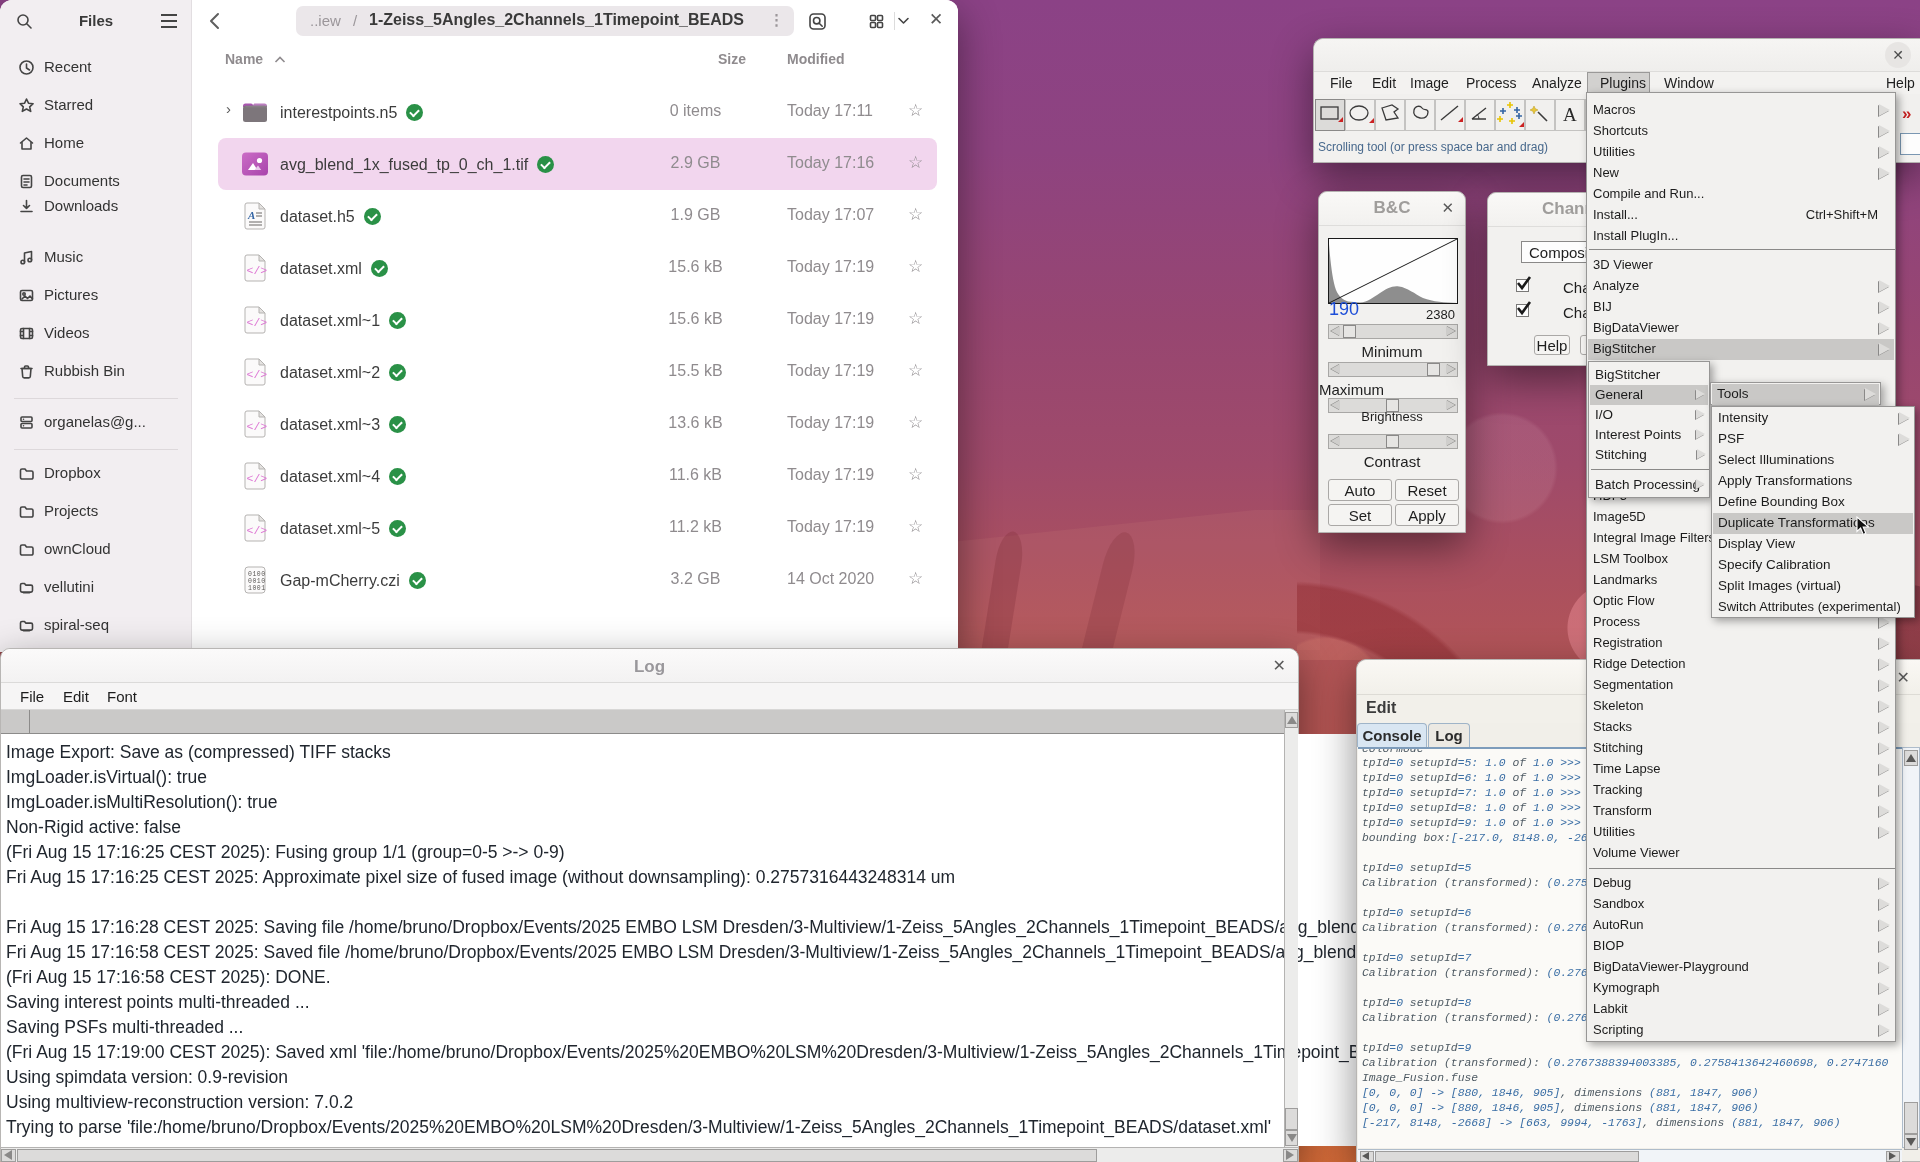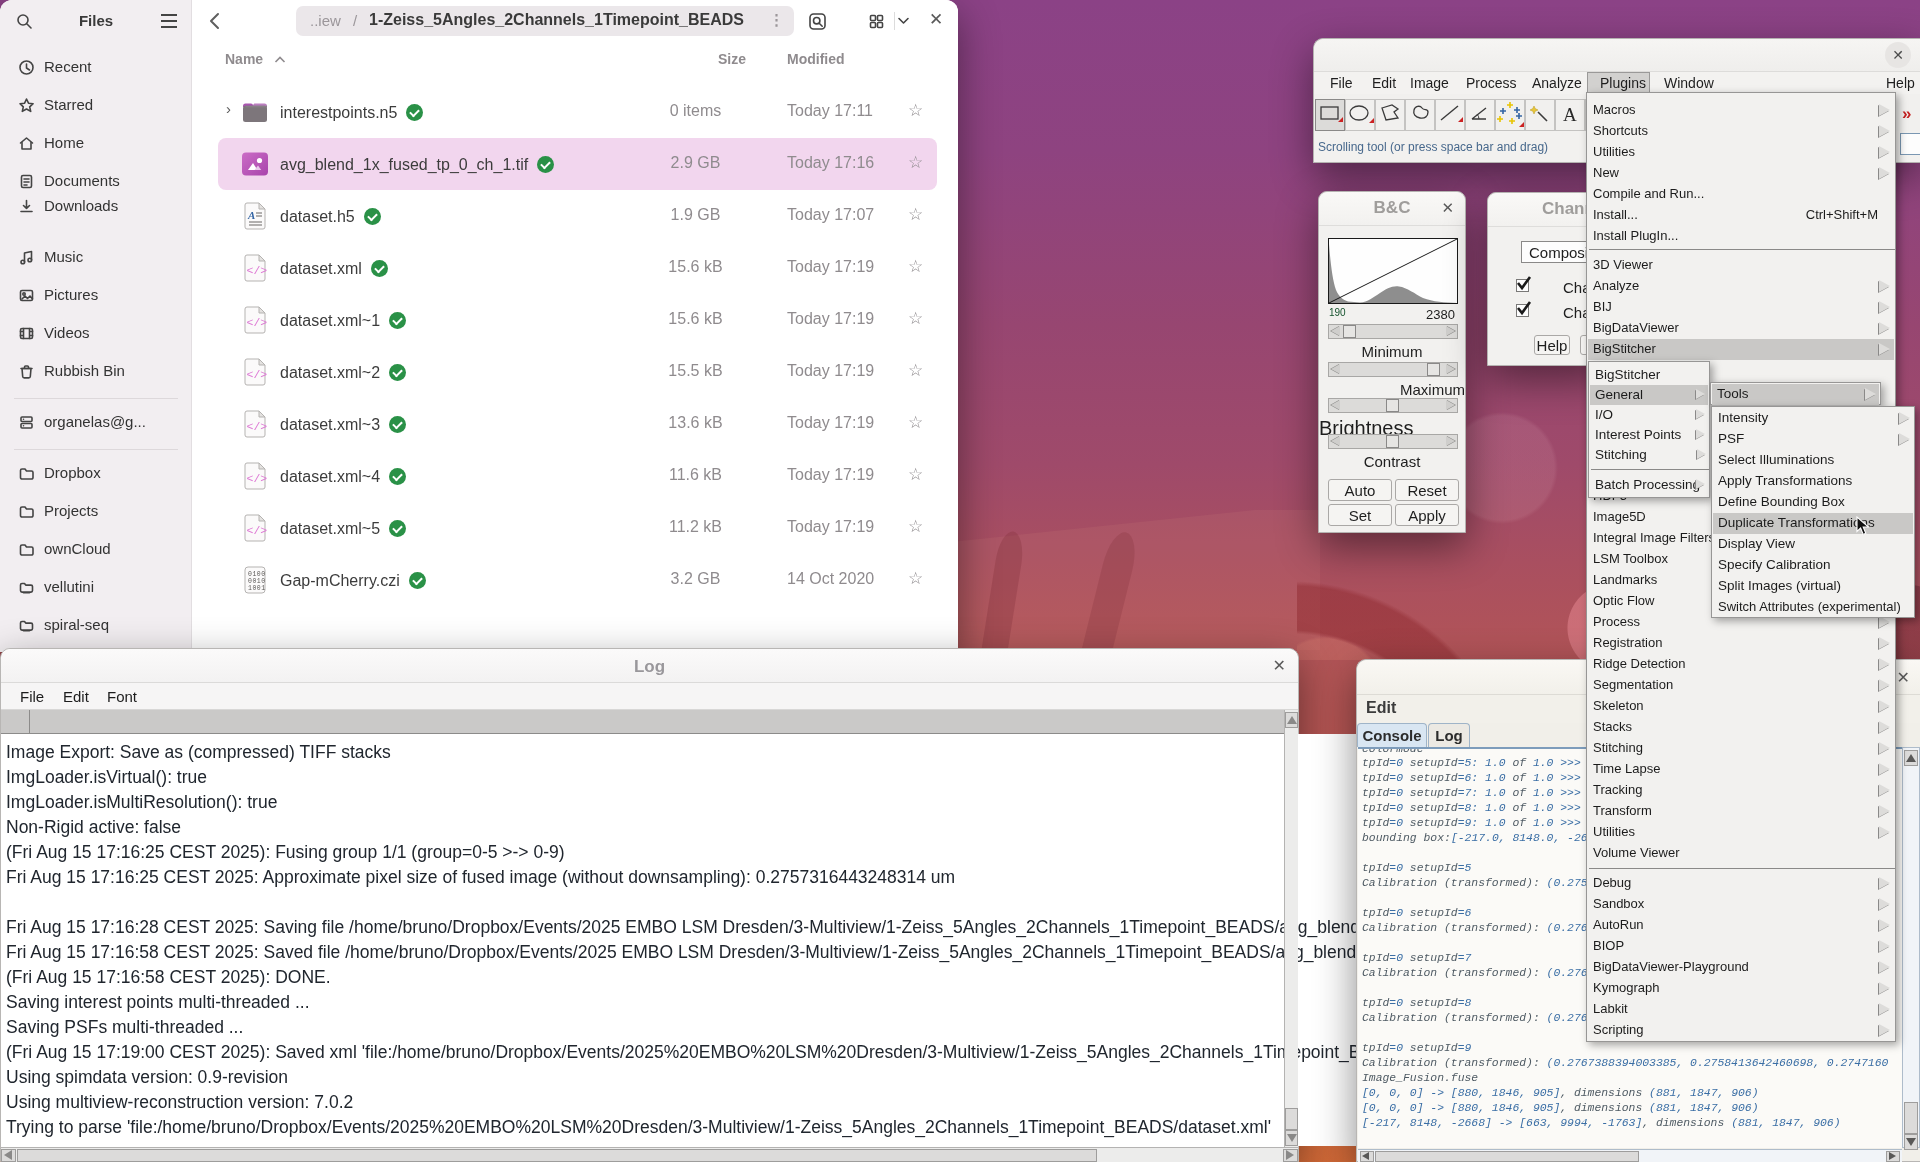--- a/index.html
+++ b/index.html
@@ -518,34 +518,34 @@
   <div id="ij-status">Scrolling tool (or press space bar and drag)</div>
   <div style="position:absolute;left:586px;top:94px;width:21px;height:22px;background:#fdfdfd;border:1px solid #7a97b2"></div>
 </div>
 <div id="bc" class="win">
   <div class="jtb" style="line-height:32px">B&amp;C<span style="position:absolute;right:11px;top:0;font-weight:normal;font-size:15px;color:#5a5a5a">✕</span></div>
   <svg style="position:absolute;left:9px;top:46px" width="130" height="66" viewBox="0 0 130 66">
     <rect x="0.5" y="0.5" width="129" height="65" fill="#fefefe" stroke="#1a1a1a"></rect>
     <path d="M1 65 L1 6 C2.5 25 4.5 42 8 52 C11 59 15 62 20 63.5 L32 64.5 C40 64 45 59.5 52 55 C58 51 64 47.5 71 48.5 C79 49.5 87 56 95 60 C105 63.8 117 64.6 129 65 Z" fill="#8e8e8e"></path>
     <path d="M1 65L129 1" stroke="#1a1a1a" fill="none"></path>
   </svg>
-  <div style="position:absolute;left:10px;top:115px;font-size:10px;color:#14532d">190</div>
+  <div style="position:absolute;left:10px;top:107px;font-size:18px;color:#1d4ed8">190</div>
   <div style="position:absolute;right:10px;top:115px;font-size:13px;color:#1e1e1e">2380</div>
   <div class="slider" style="top:132px">
       <i style="left:14px"></i>
     </div>
   <div style="position:absolute;top:151px;width:100%;text-align:center;font-size:15px;color:#1e1e1e">Minimum</div>
   <div class="slider" style="top:170px">
       <i style="left:98px"></i>
     </div>
-  <div style="position:absolute;top:189px;width:100%;text-align:right;font-size:15px;color:#1e1e1e">Maximum</div>
+  <div style="position:absolute;top:189px;width:100%;text-align:left;font-size:15px;color:#1e1e1e">Maximum</div>
   <div class="slider" style="top:206px">
       <i style="left:57px"></i>
     </div>
-  <div style="position:absolute;top:225px;width:100%;font-size:20px;color:#1e1e1e">Brightness</div>
+  <div style="position:absolute;top:217px;width:100%;text-align:center;font-size:13px;color:#1e1e1e">Brightness</div>
   <div class="slider" style="top:242px">
       <i style="left:57px"></i>
     </div>
   <div style="position:absolute;top:261px;width:100%;text-align:center;font-size:15px;color:#1e1e1e">Contrast</div>
   <div class="jbtn" style="left:9px;top:287px;width:64px;height:22px;line-height:21px">Auto</div>
   <div class="jbtn" style="left:76px;top:287px;width:64px;height:22px;line-height:21px">Reset</div>
   <div class="jbtn" style="left:9px;top:312px;width:64px;height:22px;line-height:21px">Set</div>
   <div class="jbtn" style="left:76px;top:312px;width:64px;height:22px;line-height:21px">Apply</div>
 </div>
 <div id="ch" class="win">

